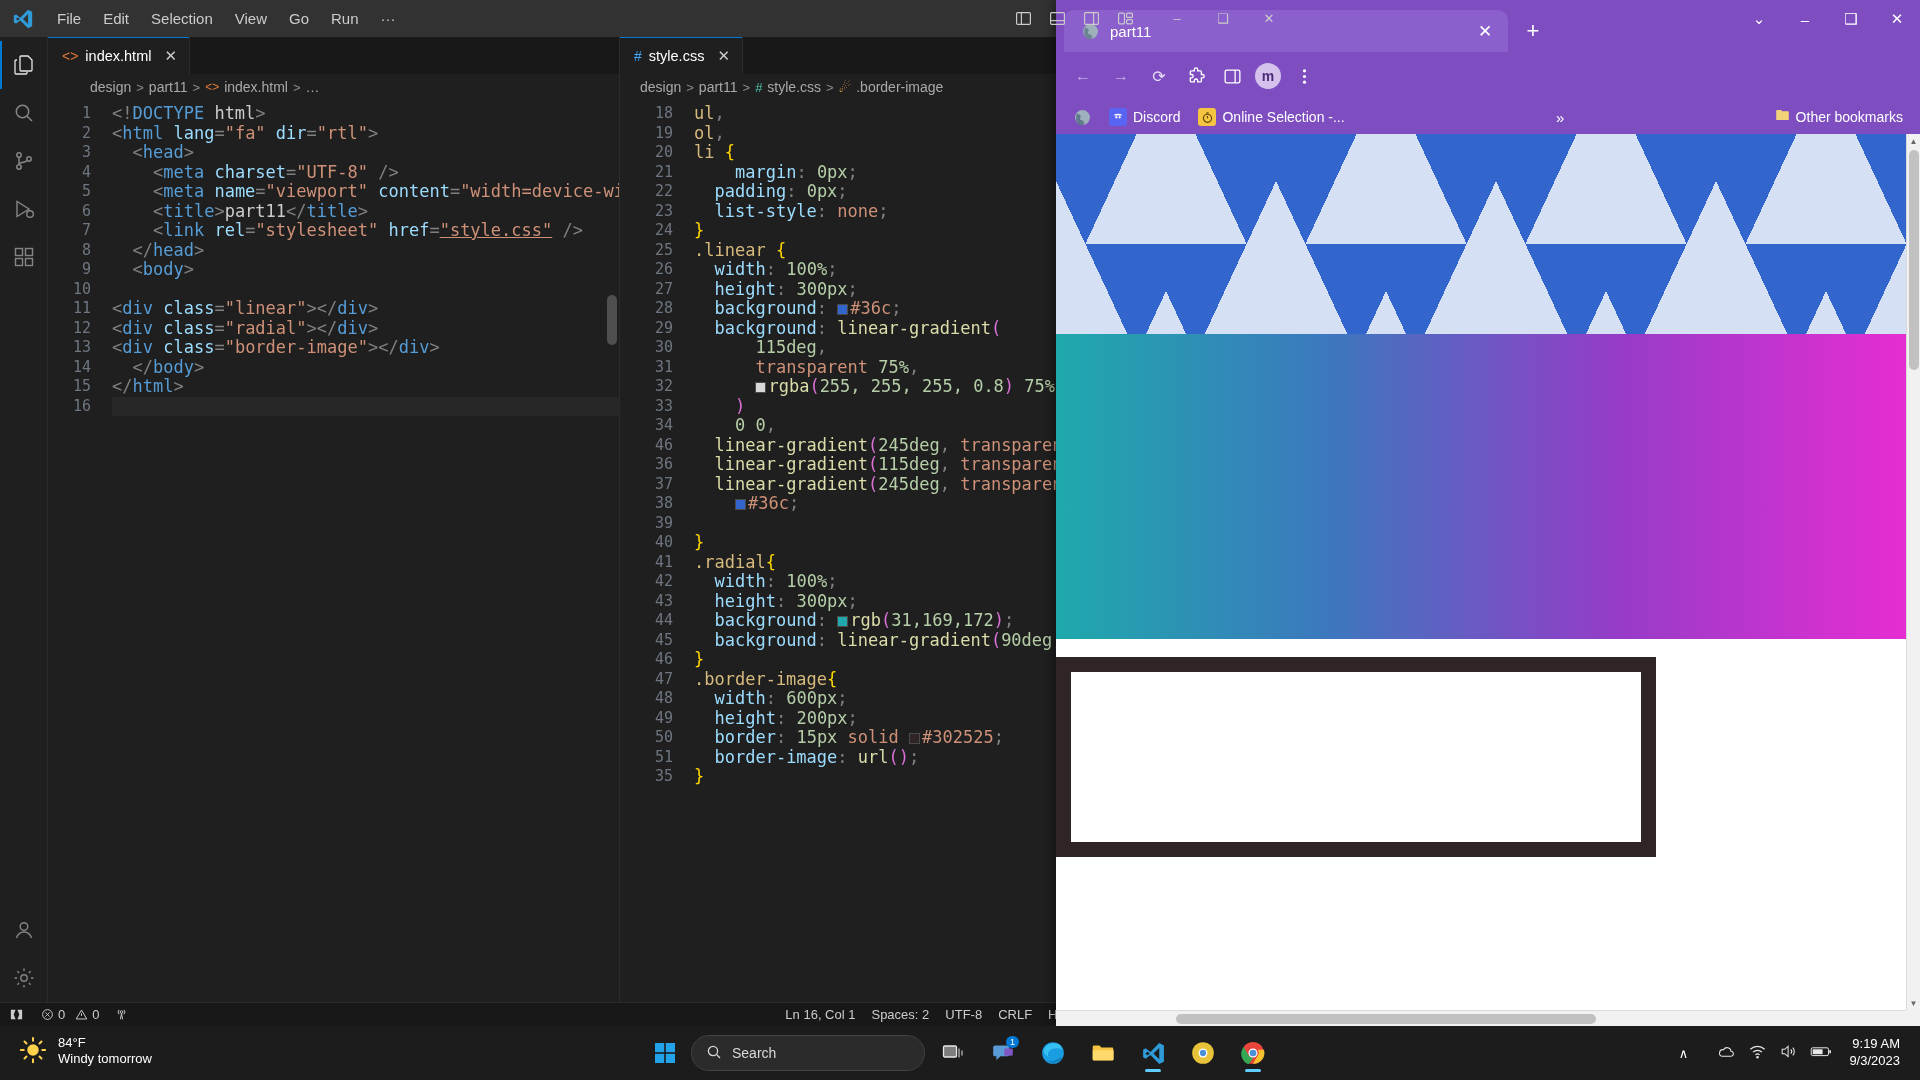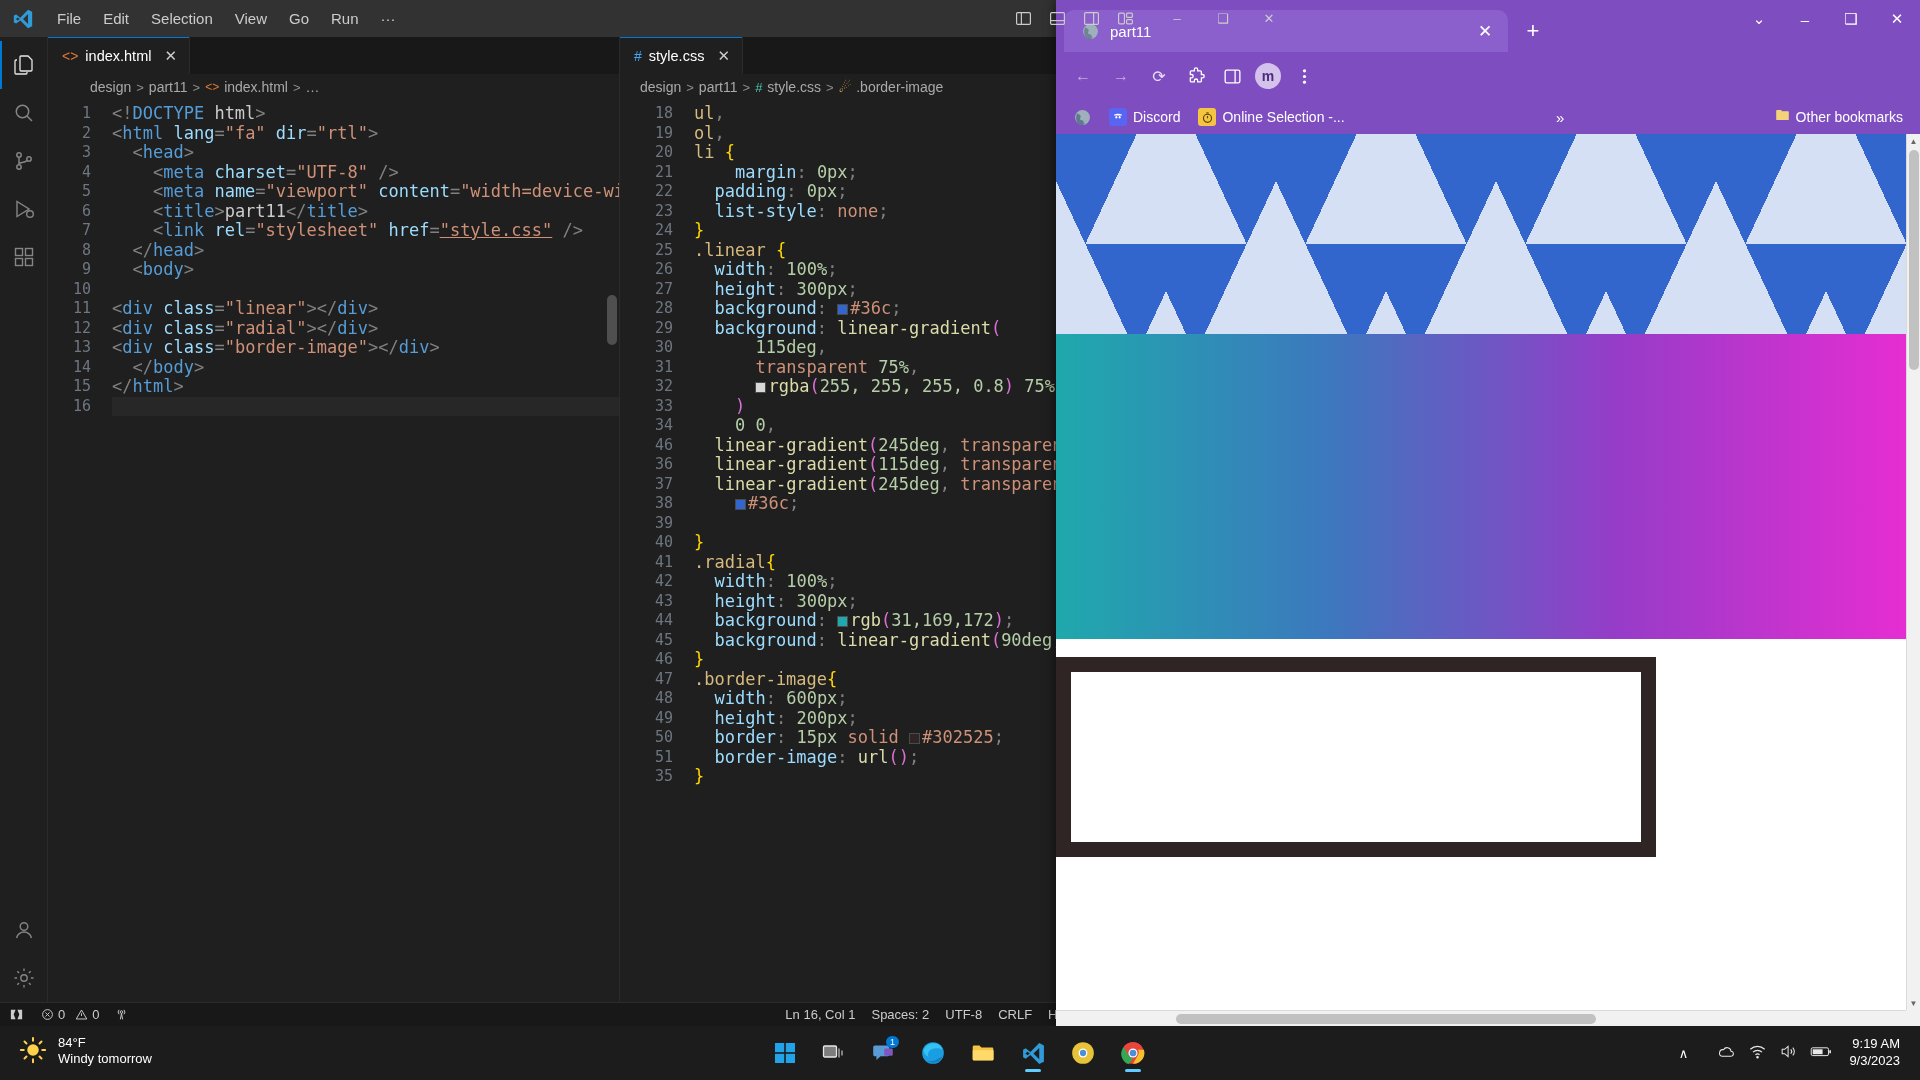--- a/index.html
+++ b/index.html
@@ -738,20 +738,29 @@
 
     <div class="tb-center">
       <div class="tb-start">
         <svg width="24" height="24" viewBox="0 0 24 24">
           <rect x="2" y="2" width="9.2" height="9.2" fill="#22a2e8"></rect>
             <rect x="12.8" y="2" width="9.2" height="9.2" fill="#22a2e8"></rect>
           <rect x="2" y="12.8" width="9.2" height="9.2" fill="#22a2e8"></rect>
             <rect x="12.8" y="12.8" width="9.2" height="9.2" fill="#22a2e8"></rect>
           </svg>
       </div>
+      <div class="tb-search">
+        <span>
+          <svg width="16" height="16" viewBox="0 0 16 16" fill="none" stroke="#d8d8d8" stroke-width="1.3">
+            <circle cx="7" cy="7" r="4.6"></circle>
+              <line x1="10.4" y1="10.4" x2="14" y2="14"></line>
+            </svg>
+        </span>
+        <span>Search</span>
+      </div>
 
       <div class="tb-app">
         <svg width="24" height="24" viewBox="0 0 24 24" fill="none" stroke="#e8e8e8" stroke-width="1.3">
           <rect x="2.5" y="5" width="13" height="11" rx="1.3" fill="#7d7d7d" stroke="none"></rect>
           <rect x="2.5" y="5" width="13" height="11" rx="1.3"></rect>
           <path d="M18 7.5v9M21 9.5v5" stroke="#b9b9b9"></path>
           </svg>
       </div>
       <div class="tb-app">
         <svg width="24" height="24" viewBox="0 0 24 24">

